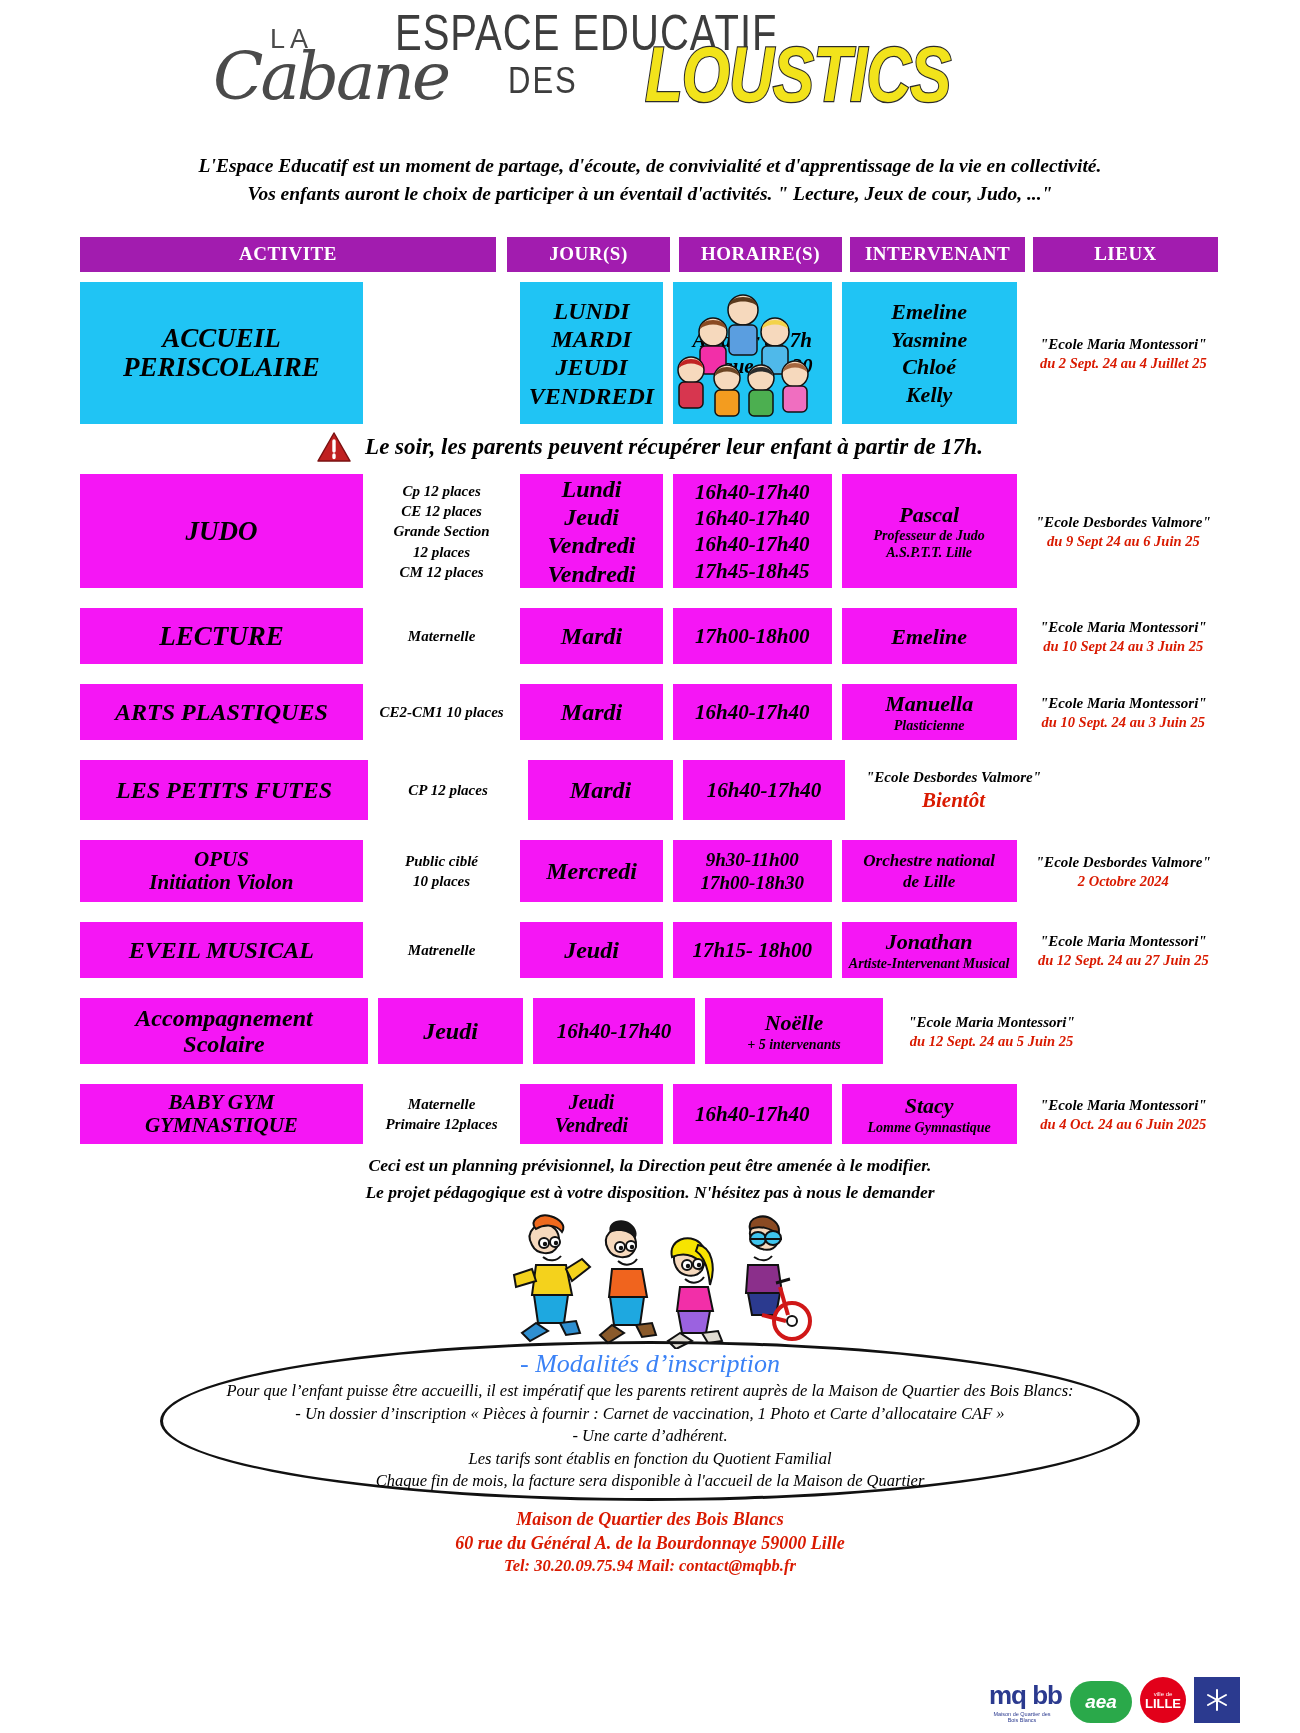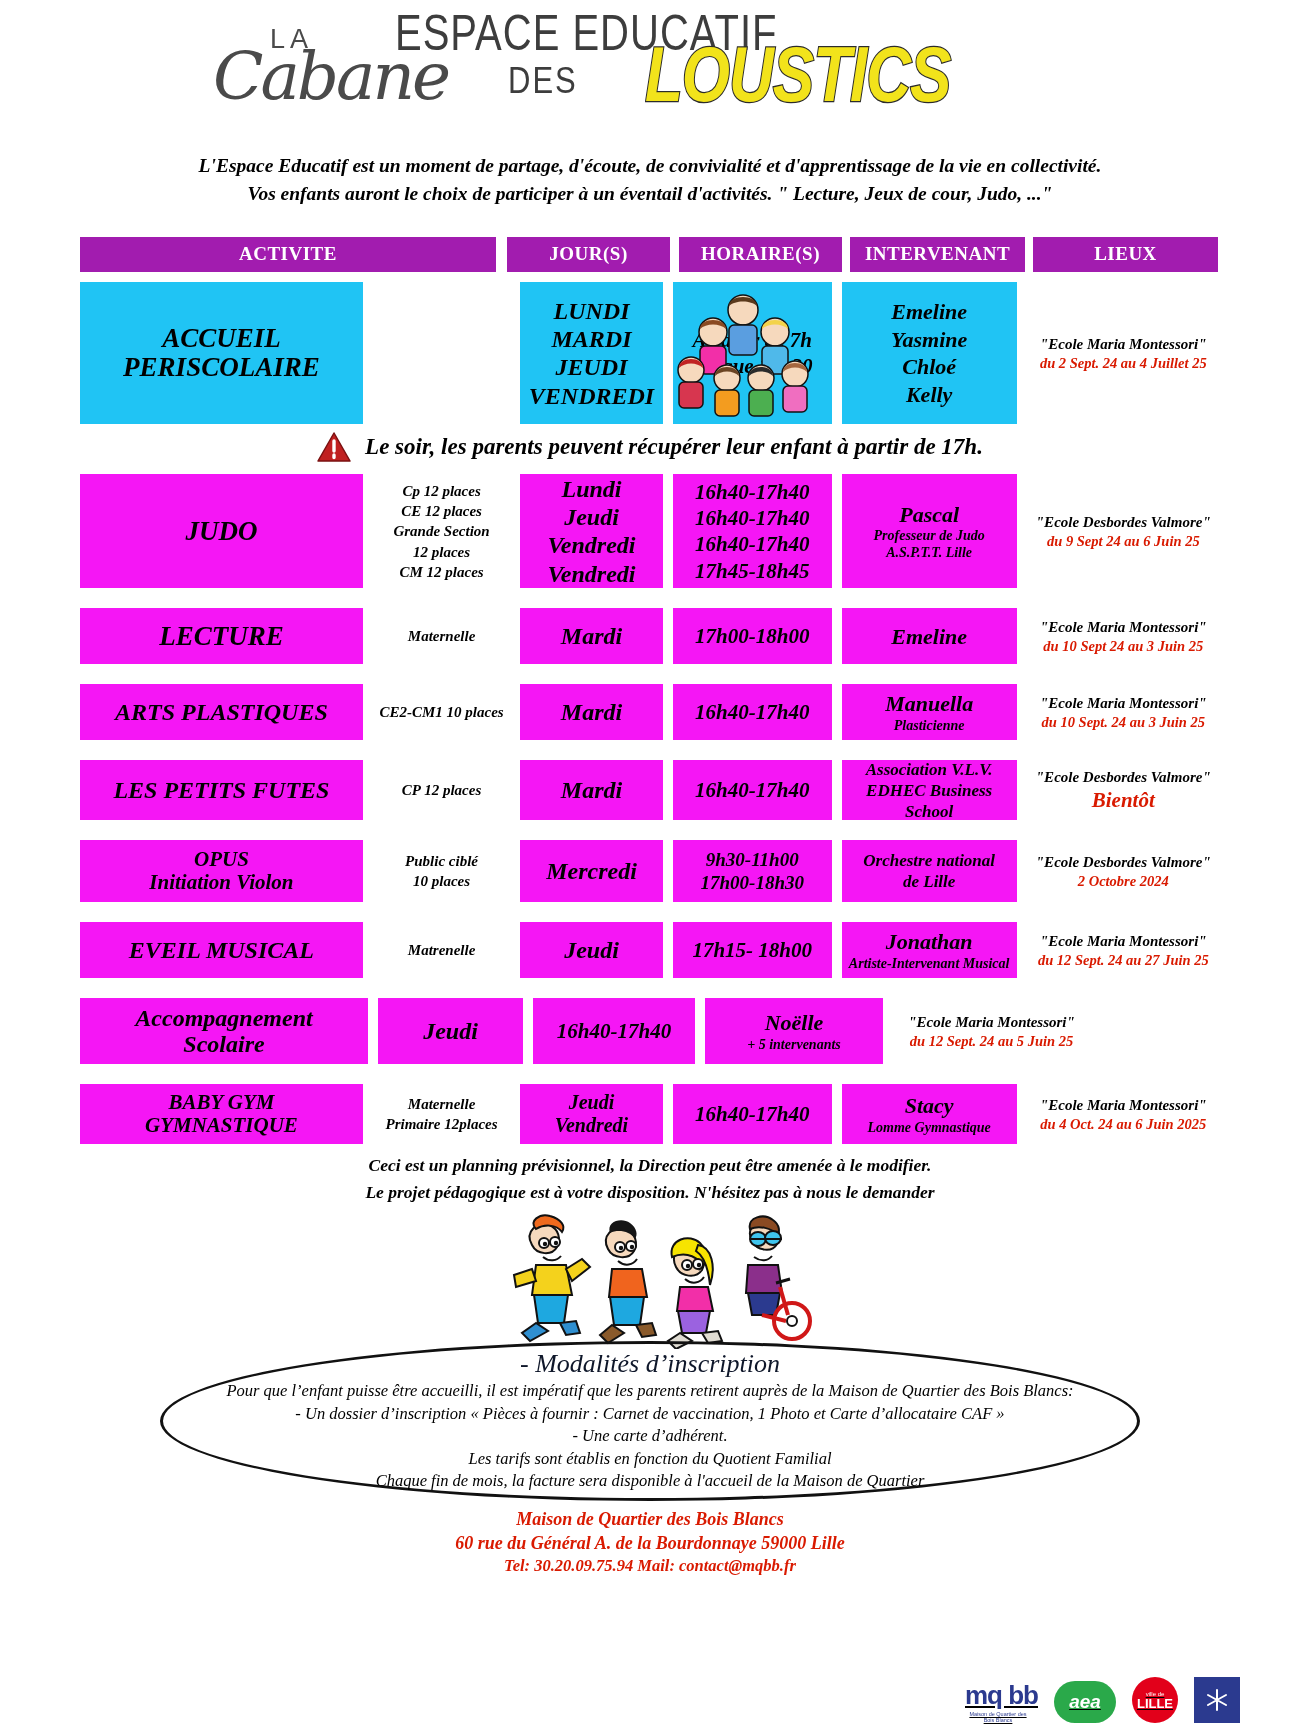--- a/index.html
+++ b/index.html
@@ -85,30 +85,30 @@
     font-style:italic;font-weight:bold;font-size:17.5px;line-height:1.5;color:#000;}
 
   
   .runkids{position:relative;width:420px;height:140px;margin:4px auto 0;}
 
   
   .oval-wrap{position:relative;width:980px;height:160px;margin:-8px auto 0;}
   .oval{position:absolute;inset:0;border:3px solid #111;border-radius:50%/50%;}
   .oval-body{position:absolute;inset:0;display:flex;flex-direction:column;
     align-items:center;justify-content:center;text-align:center;padding:0 26px;box-sizing:border-box;}
-  .mod-title{font-style:italic;font-size:26px;font-weight:400;color:#0f172a;margin-bottom:1px;}
+  .mod-title{font-style:italic;font-size:26px;font-weight:400;color:#3b82f6;margin-bottom:1px;}
   .mod-line{font-style:italic;font-size:16.5px;line-height:1.36;color:#000;}
 
   
   .addr{width:1140px;margin:6px auto 0;text-align:center;}
   .addr-line{font-style:italic;font-weight:bold;font-size:18px;line-height:1.35;color:#d91a00;}
   .addr-line.sm{font-size:16.5px;}
 
   
-  .logos{position:absolute;right:60px;bottom:10px;display:flex;align-items:flex-end;gap:16px;text-decoration:underline;}
+  .logos{position:absolute;right:60px;bottom:10px;display:flex;align-items:flex-end;gap:8px;}
   .lg{display:flex;align-items:center;justify-content:center;}
   .lg-mqbb{font-family:"Liberation Sans",sans-serif;}
   .badge-circle{width:62px;height:42px;border-radius:21px;background:#2aa94a;
     display:flex;align-items:center;justify-content:center;color:#fff;
     font-family:"Liberation Sans",sans-serif;font-weight:bold;font-size:19px;font-style:italic;}
   .badge-lille{width:46px;height:46px;border-radius:50%;background:#e2001a;
     display:flex;flex-direction:column;align-items:center;justify-content:center;color:#fff;
     font-family:"Liberation Sans",sans-serif;line-height:1;}
   .badge-caf{width:46px;height:46px;background:#2b3a8f;display:flex;align-items:center;
     justify-content:center;color:#fff;font-size:22px;}
@@ -372,29 +372,20 @@
     <div class="fill mag c-jour">
       <div class="jour-txt">
             <div>Mardi</div>
           </div>
     </div>
     <div class="fill mag c-hor">
       <div class="hor-txt">
             <div>16h40-17h40</div>
           </div>
     </div>
-    <div class="fill mag c-int">
-      <div>
-        <div class="int-txt sm">
-              <div>Association V.L.V.</div>
-              <div>EDHEC Business School</div>
-            </div>
-
-      </div>
-    </div>
     <div class="fill c-lieu">
       <div>
         <div class="lieu-txt">
               <div>"Ecole Desbordes Valmore"</div>
             </div>
         <div class="lieu-date big">
               <div>Bientôt</div>
             </div>
       </div>
     </div>

